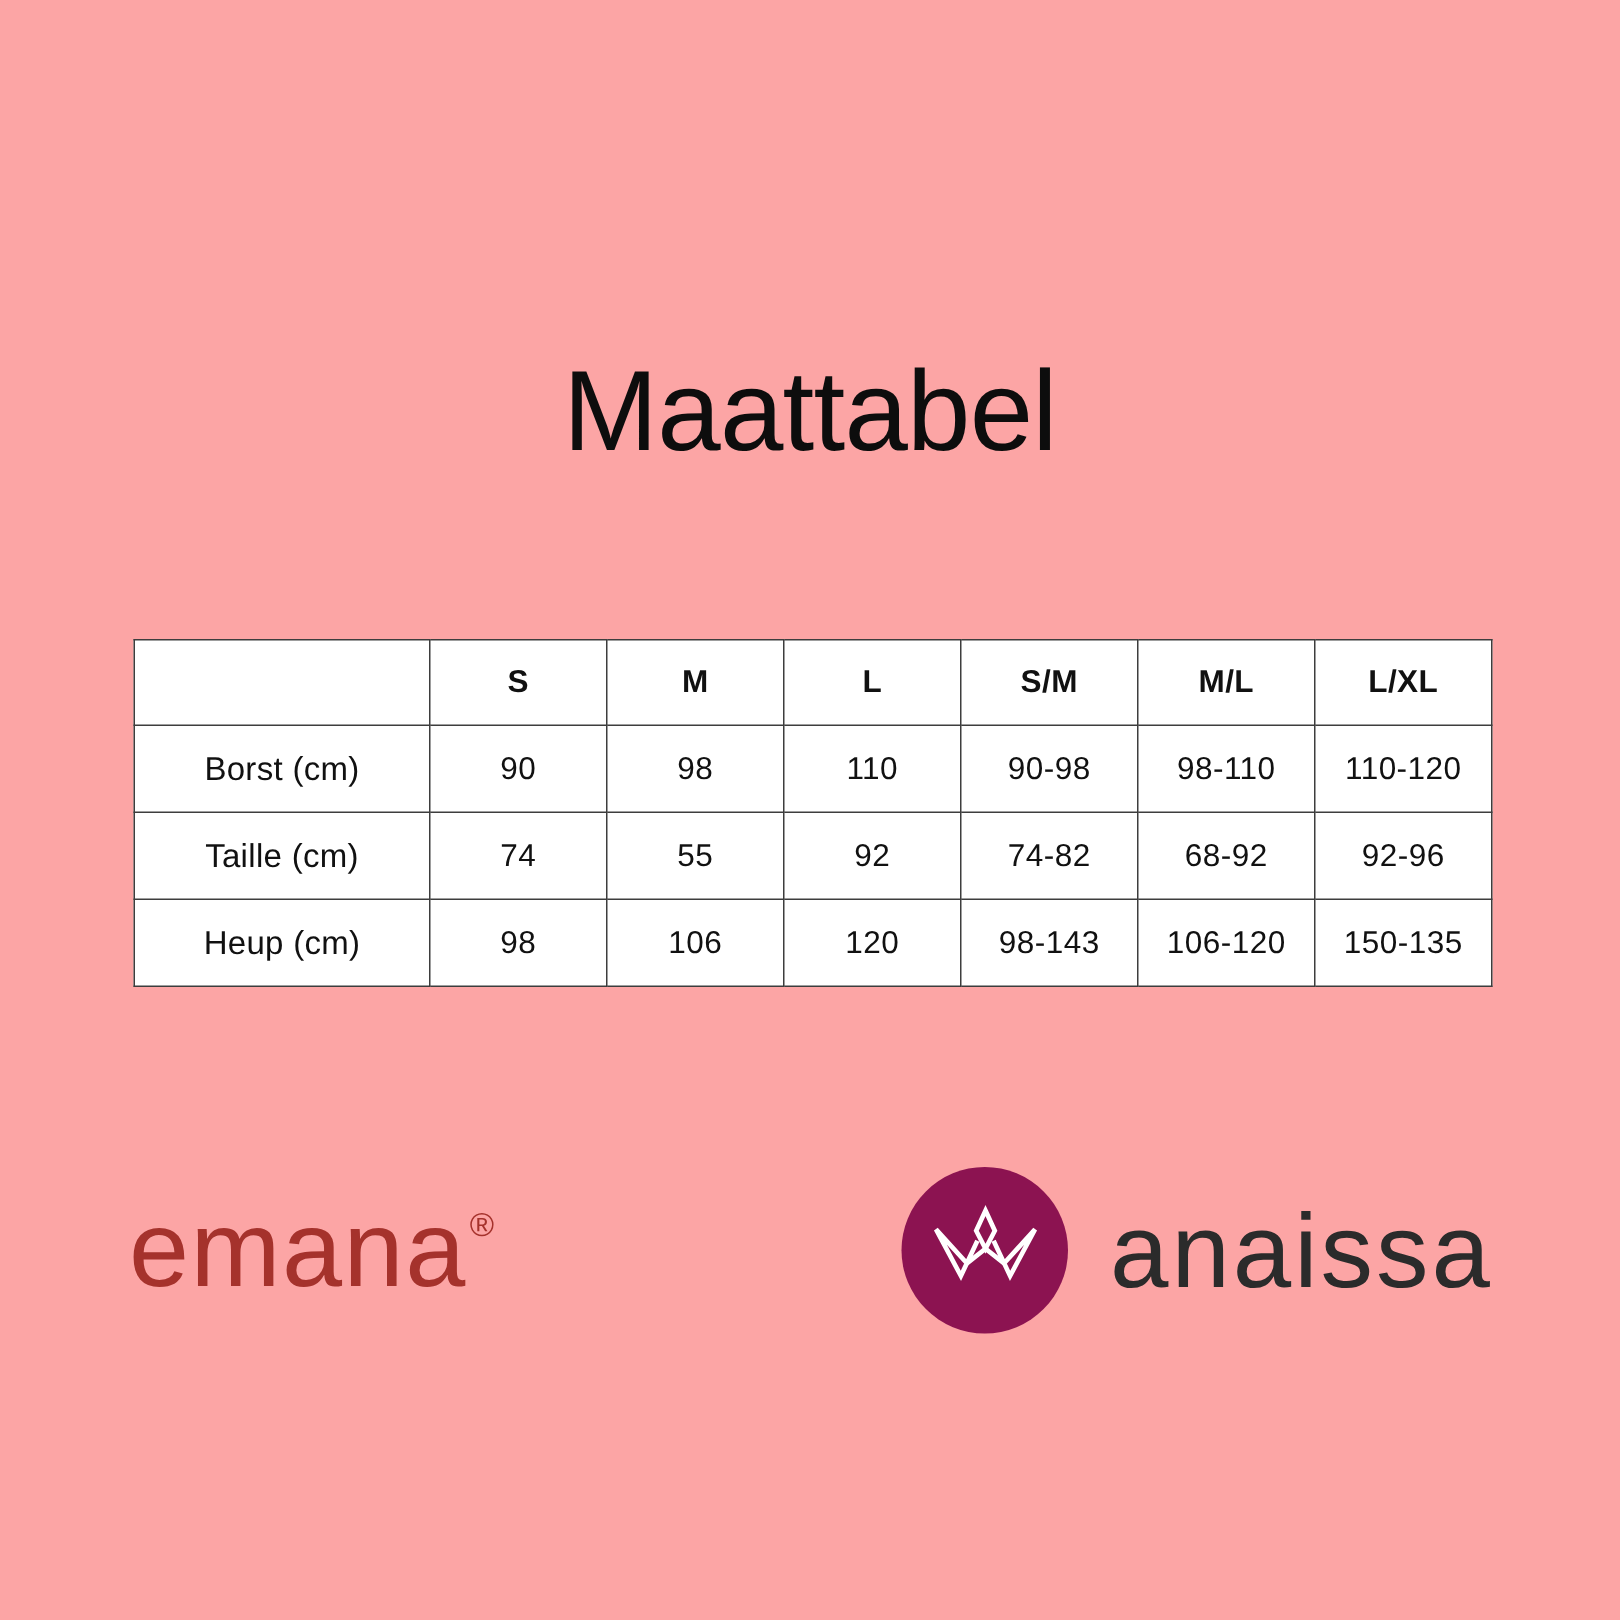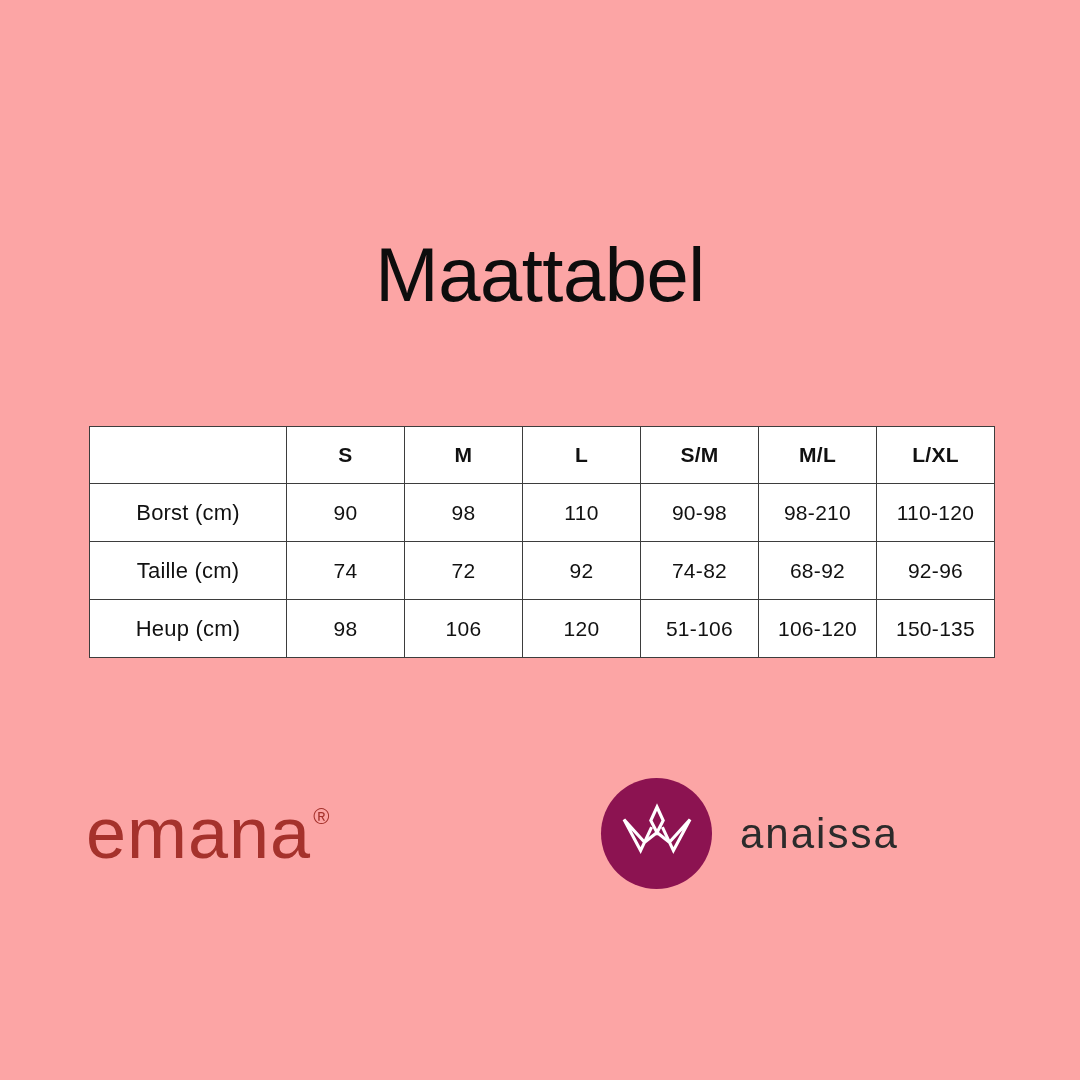--- a/index.html
+++ b/index.html
@@ -130,21 +130,21 @@
     height: 111px;
     border-radius: 50%;
     background: #8c1351;
     display: flex;
     align-items: center;
     justify-content: center;
     flex: 0 0 auto;
   }
   .anaissa-word {
     font-family: "Liberation Sans", sans-serif;
-    font-size: 42px;
+    font-size: 70px;
     font-weight: 300;
     color: #2b2b2b;
     letter-spacing: 2px;
     line-height: 1;
   }
 </style>
 </head>
 <body>
 
 <div class="page">
@@ -164,38 +164,38 @@
           <th class="size-head">L/XL</th>
         </tr>
       </thead>
       <tbody>
         <tr>
           <td class="row-label">Borst (cm)</td>
           <td class="value-cell">90</td>
           <td class="value-cell">98</td>
           <td class="value-cell">110</td>
           <td class="value-cell">90-98</td>
-          <td class="value-cell">98-210</td>
+          <td class="value-cell">98-110</td>
           <td class="value-cell">110-120</td>
         </tr>
         <tr>
           <td class="row-label">Taille (cm)</td>
           <td class="value-cell">74</td>
-          <td class="value-cell">72</td>
+          <td class="value-cell">55</td>
           <td class="value-cell">92</td>
           <td class="value-cell">74-82</td>
           <td class="value-cell">68-92</td>
           <td class="value-cell">92-96</td>
         </tr>
         <tr>
           <td class="row-label">Heup (cm)</td>
           <td class="value-cell">98</td>
           <td class="value-cell">106</td>
           <td class="value-cell">120</td>
-          <td class="value-cell">51-106</td>
+          <td class="value-cell">98-143</td>
           <td class="value-cell">106-120</td>
           <td class="value-cell">150-135</td>
         </tr>
       </tbody>
     </table>
   </div>
 
   <div class="logos">
 
     <div class="emana-logo">

